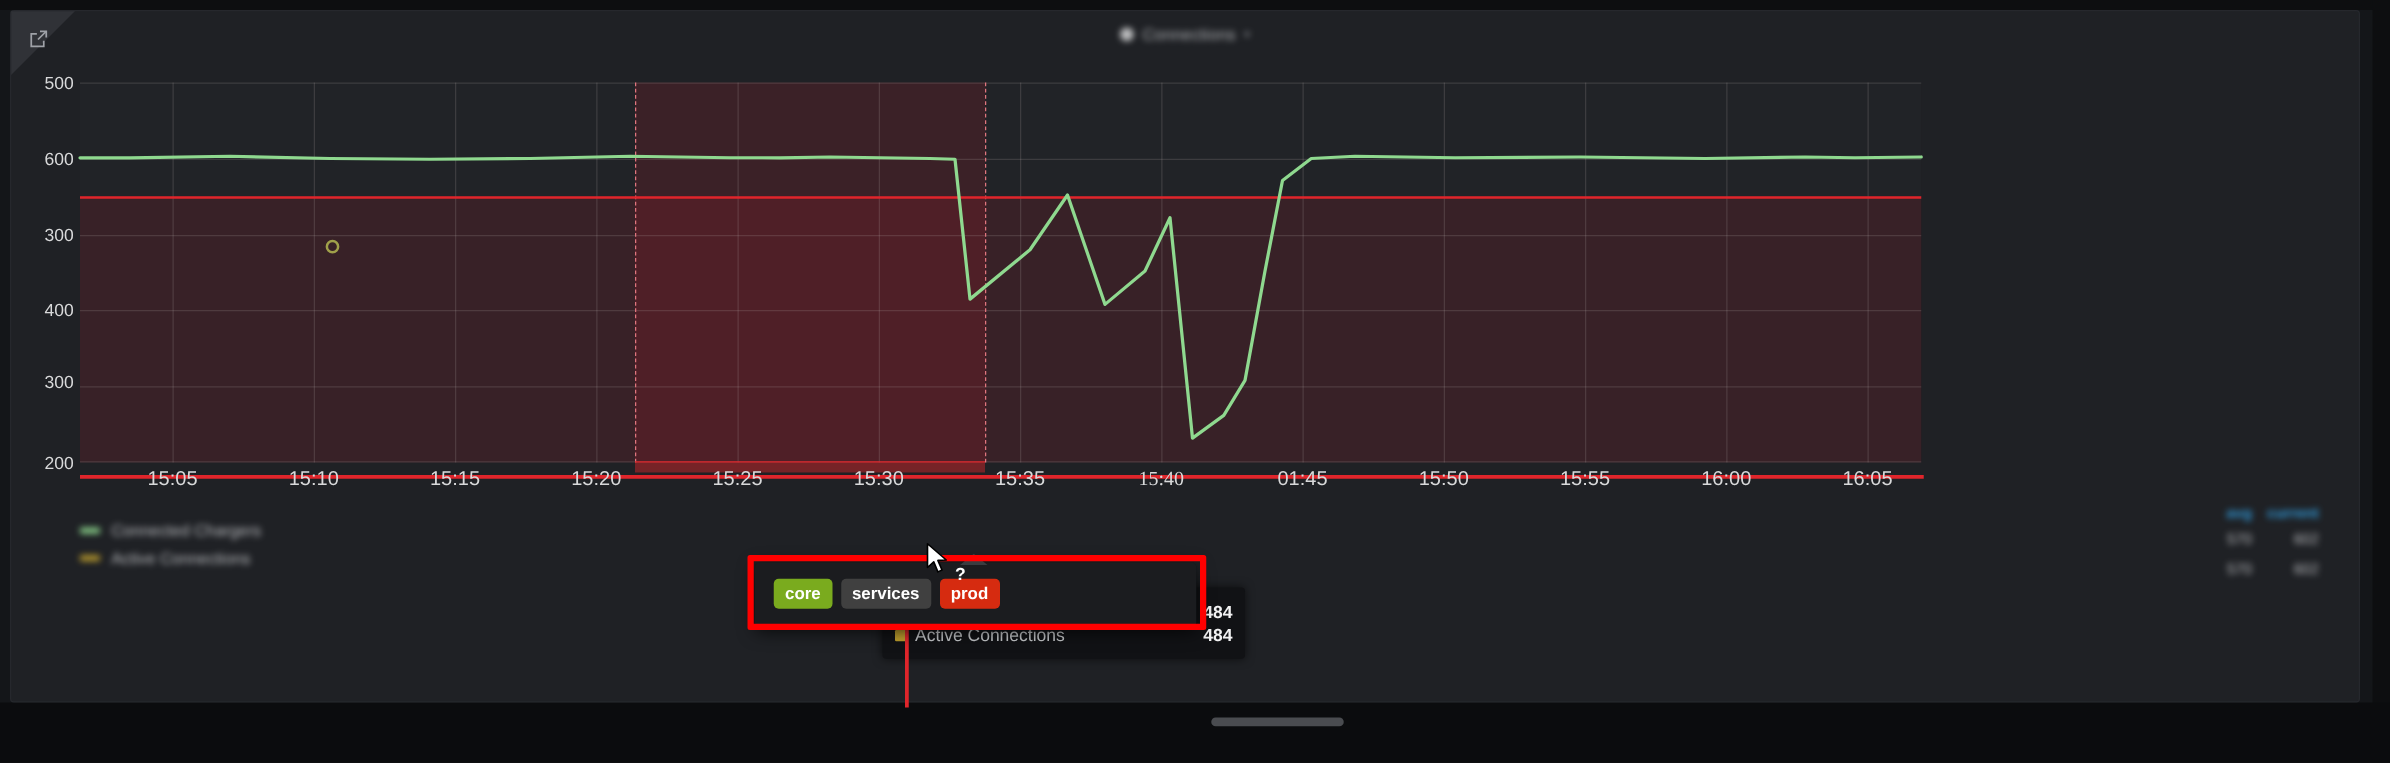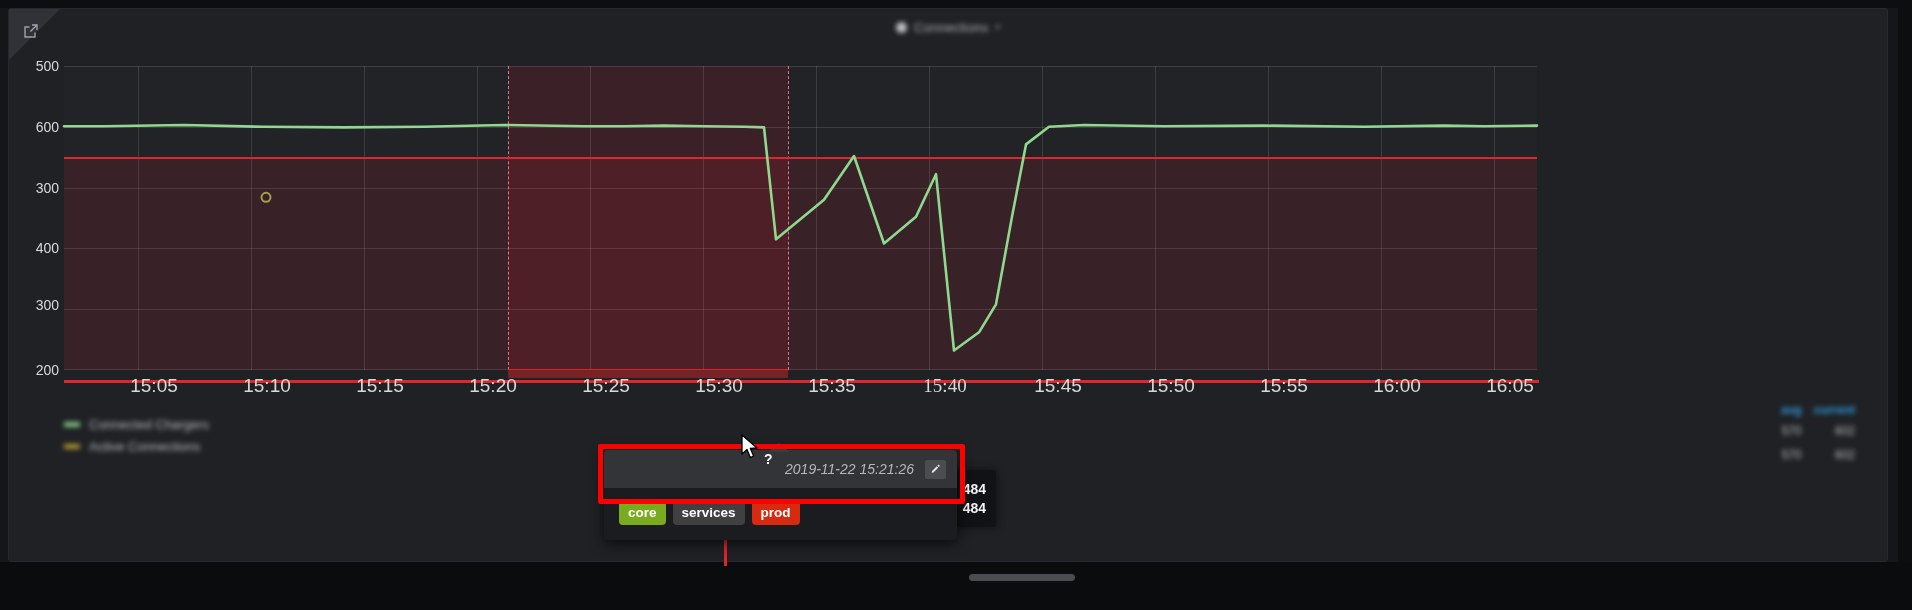--- a/index.html
+++ b/index.html
@@ -188,25 +188,24 @@
     width: 50px; height: 304px;
   }
   #x-axis {
     position: absolute;
     left: 55px; top: 366px;
     width: 1473px; height: 24px;
   }
   .x-tick-label {
     position: absolute;
     top: 0;
-    font-size: 19px;
+    font-size: 16px;
     color: #d8d9da;
     transform: translateX(-50%);
     white-space: nowrap;
-    margin-left: 16px;
   }
 
   
   #legend {
     position: absolute;
     left: 55px; top: 404px;
     width: 1820px;
   }
   .legend-row {
     display: flex;
@@ -498,21 +497,21 @@
 
     <div id="x-axis">
       <div class="x-tick-label" style="left:74px;">15:05</div>
       <div class="x-tick-label" style="left:187px;">15:10</div>
       <div class="x-tick-label" style="left:300px;">15:15</div>
       <div class="x-tick-label" style="left:413px;">15:20</div>
       <div class="x-tick-label" style="left:526px;">15:25</div>
       <div class="x-tick-label" style="left:639px;">15:30</div>
       <div class="x-tick-label" style="left:752px;">15:35</div>
       <div class="x-tick-label" style="left:865px;font-family:Liberation Serif, serif;">15:40</div>
-      <div class="x-tick-label" style="left:978px;">15:45</div>
+      <div class="x-tick-label" style="left:978px;">01:45</div>
       <div class="x-tick-label" style="left:1091px;">15:50</div>
       <div class="x-tick-label" style="left:1204px;">15:55</div>
       <div class="x-tick-label" style="left:1317px;">16:00</div>
       <div class="x-tick-label" style="left:1430px;">16:05</div>
     </div>
 
     <div id="legend">
       <div class="legend-row">
         <span class="legend-swatch" style="background:#8fd98f;"></span>
         <span class="legend-label">Connected Chargers</span>
@@ -560,28 +559,20 @@
     <div class="tt-row">
       <span class="tt-swatch" style="background:#c0a02e;"></span>
       <span class="tt-name">Active Connections</span>
       <span class="tt-val">484</span>
     </div>
   </div>
 
   <div id="annotation-pointer"></div>
 
   <div id="annotation-popover">
-    <div id="annotation-header">
-      <span id="annotation-time">2019-11-22 15:21:26</span>
-      <button id="annotation-edit-button">
-        <svg width="11" height="11" viewBox="0 0 16 16" fill="currentColor">
-          <path d="M11.6 1.6a1.4 1.4 0 0 1 2 2l-.9.9-2-2 .9-.9zM9.9 3.3l2 2L5 12.2l-2.6.6.6-2.6L9.9 3.3z"></path>
-        </svg>
-      </button>
-    </div>
     <div id="annotation-body">
       <div id="annotation-tags">
         <span class="annotation-tag" style="background:#7aab1e;">core</span>
         <span class="annotation-tag" style="background:#404040;">services</span>
         <span class="annotation-tag" style="background:#d62b10;">prod</span>
       </div>
     </div>
   </div>
 
   <div id="annotation-focus-ring"></div>

